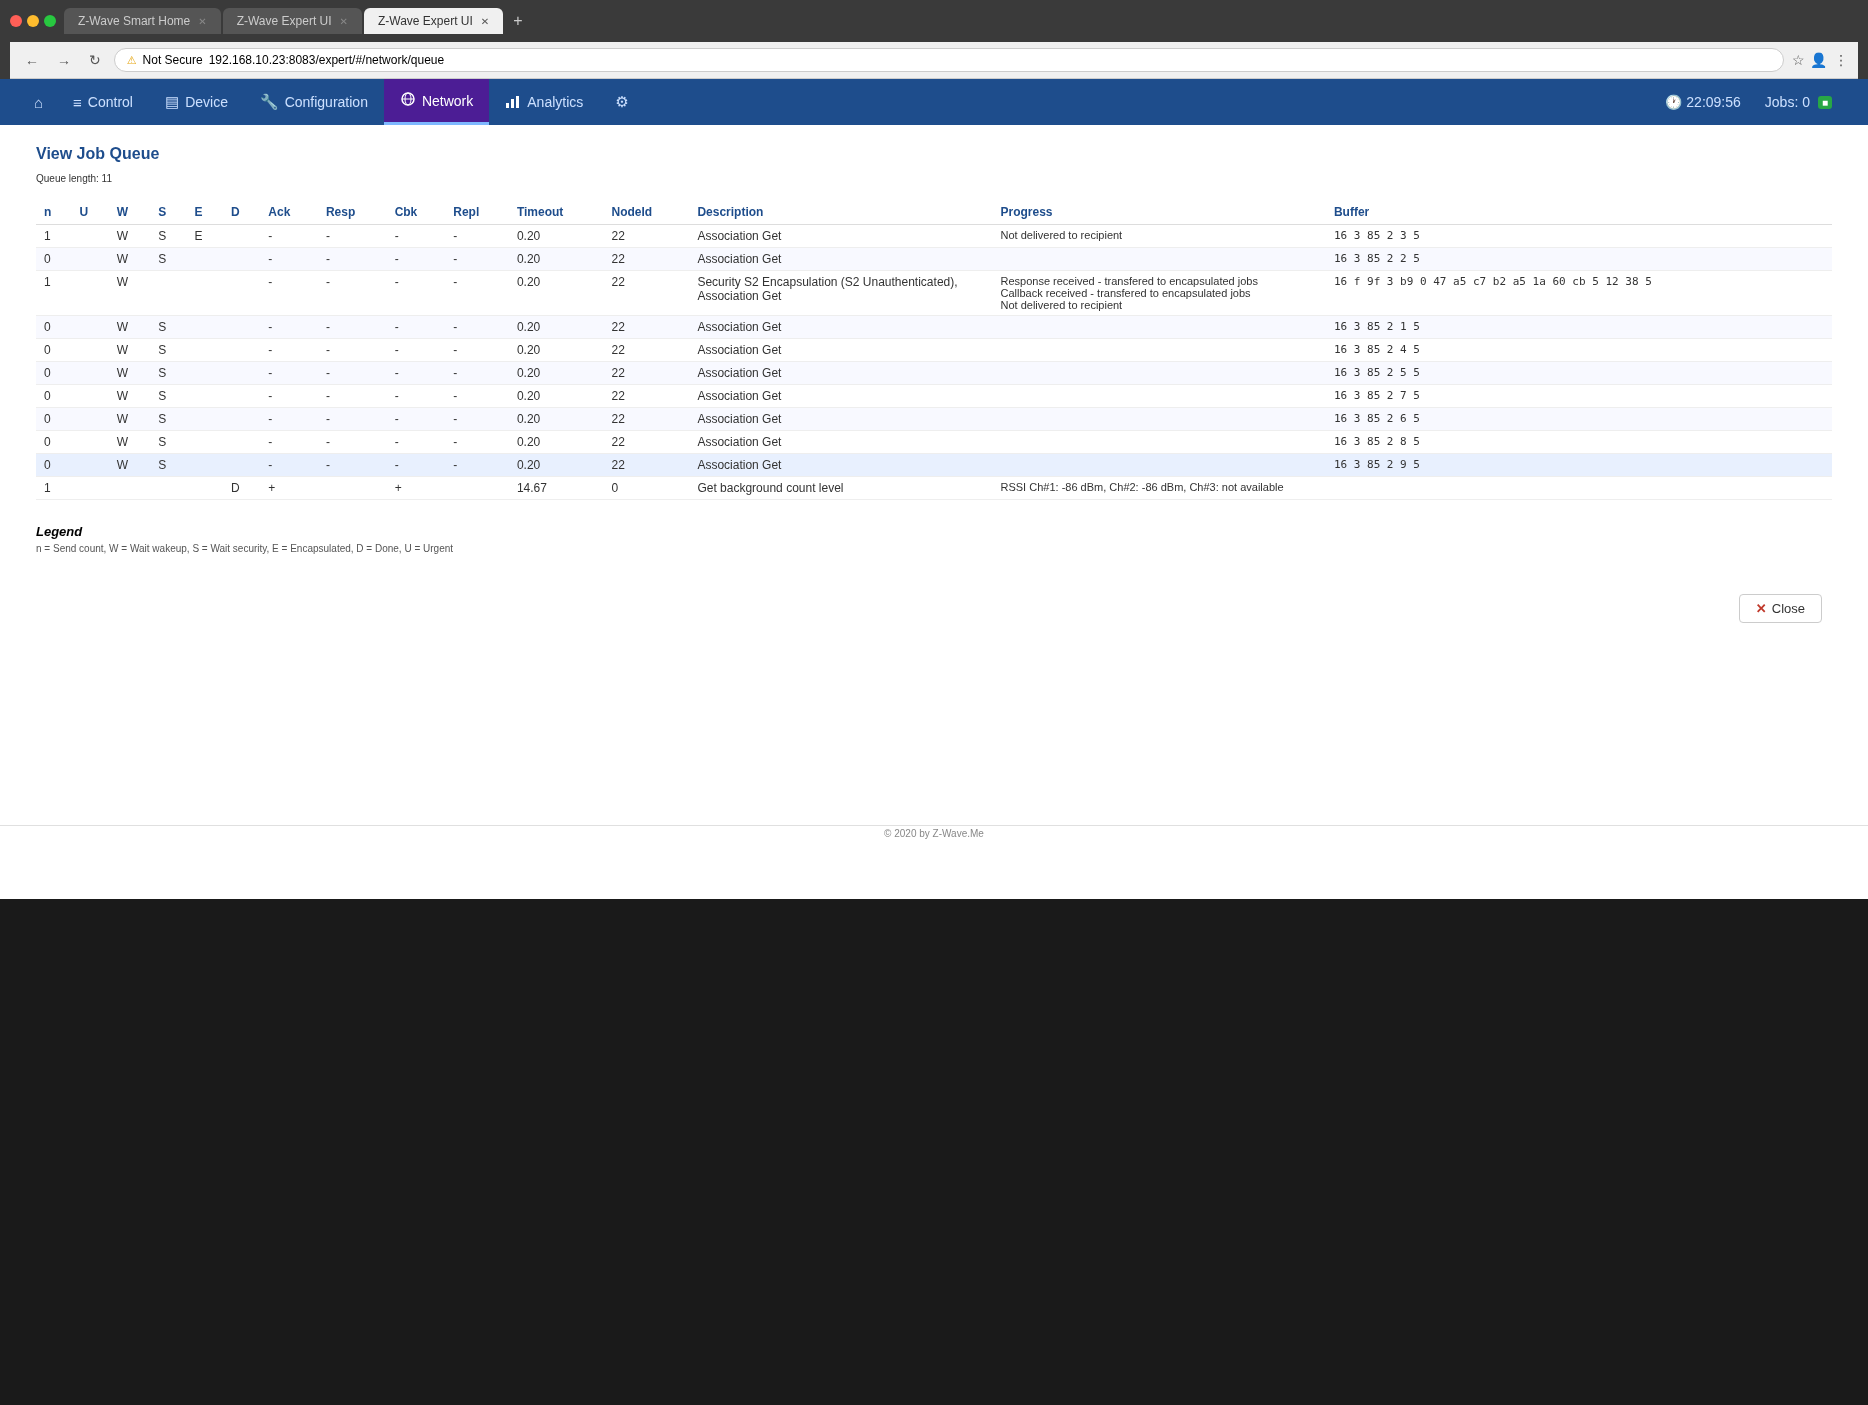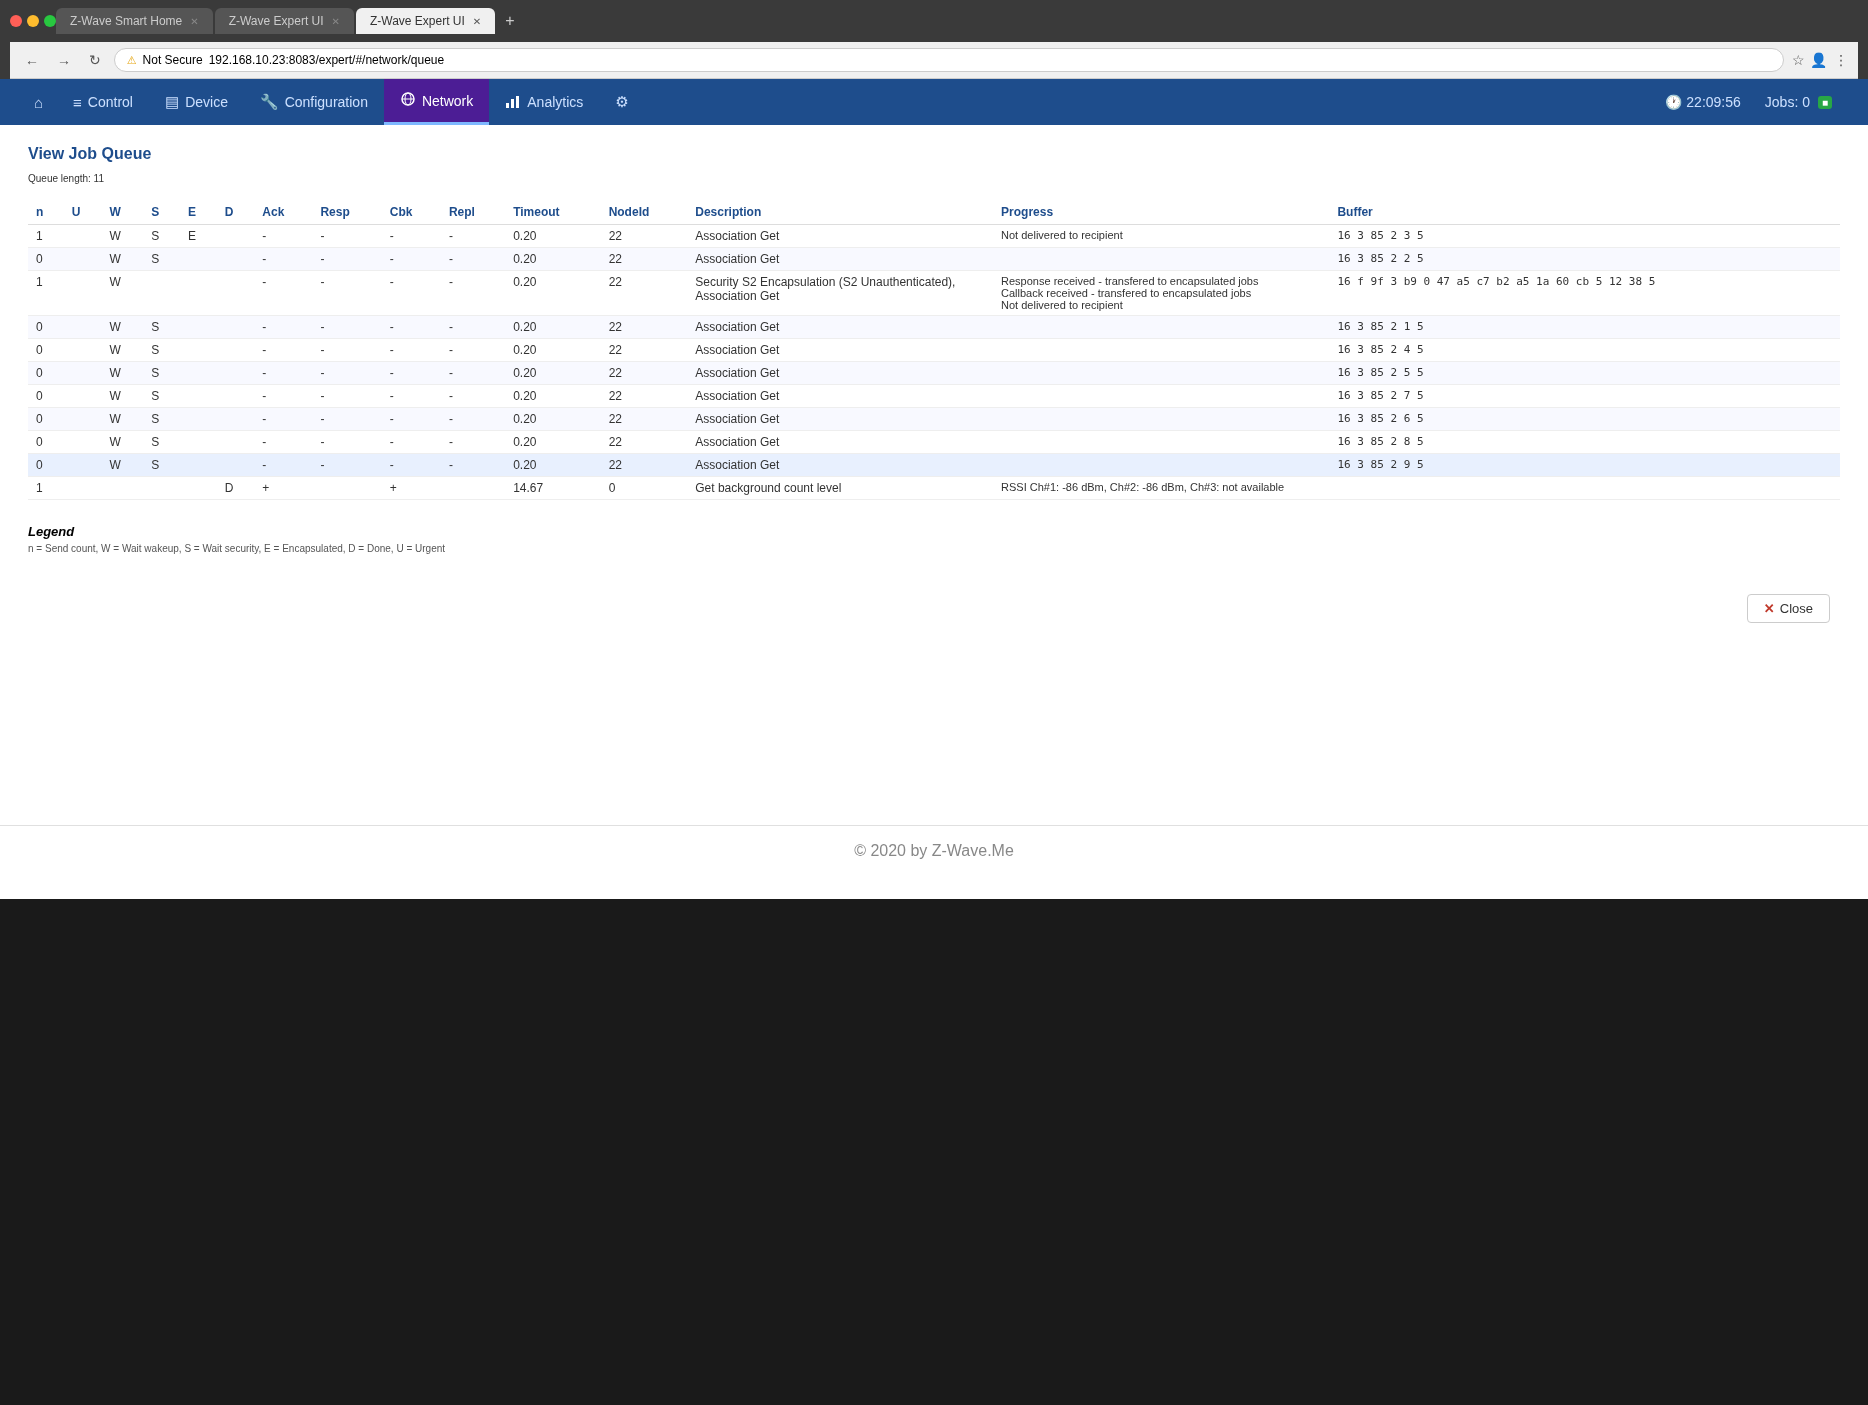--- a/index.html
+++ b/index.html
@@ -1,20 +1,20 @@
 <!DOCTYPE html>
 <html><head>
   <meta charset="utf-8">
   <style>
     * { box-sizing: border-box; margin: 0; padding: 0; }
     body { font-family: -apple-system, BlinkMacSystemFont, 'Segoe UI', sans-serif; font-size: 13px; background: #1a1a1a; }
 
     
     .browser-chrome { background: #3a3a3a; padding: 8px 10px 0; }
-    .browser-title-bar { display: flex; align-items: center; gap: 0; margin-bottom: 8px; }
+    .browser-title-bar { display: flex; align-items: center; gap: 8px; margin-bottom: 8px; }
     .traffic-lights { display: flex; gap: 5px; }
     .traffic-light { width: 12px; height: 12px; border-radius: 50%; }
     .tl-red { background: #ff5f57; }
     .tl-yellow { background: #febc2e; }
     .tl-green { background: #28c840; }
     .tabs-bar { display: flex; align-items: flex-end; gap: 2px; }
     .browser-tab { background: #555; color: #ccc; padding: 6px 14px; border-radius: 6px 6px 0 0; font-size: 12px; display: flex; align-items: center; gap: 8px; max-width: 200px; white-space: nowrap; overflow: hidden; text-overflow: ellipsis; }
     .browser-tab.active { background: #f0f0f0; color: #333; }
     .browser-tab .tab-close { color: #888; font-size: 10px; cursor: pointer; }
     .browser-tab.active .tab-close { color: #555; }
@@ -34,21 +34,21 @@
     .top-nav { background: #1e4d8c; display: flex; align-items: stretch; padding: 0 20px; }
     .nav-item { display: flex; align-items: center; gap: 6px; padding: 12px 16px; color: #cce0ff; font-size: 14px; cursor: pointer; text-decoration: none; white-space: nowrap; }
     .nav-item.active { background: #4c1d95; color: white; border-bottom: 3px solid #7eb8ff; }
     .nav-item.home { padding: 12px 14px; }
     .nav-icon { font-size: 15px; }
     .jobs-badge { background: #28a745; color: white; border-radius: 3px; font-size: 10px; padding: 1px 4px; margin-left: 2px; }
     .time-display { color: #cce0ff; display: flex; align-items: center; gap: 4px; font-size: 14px; padding: 12px 8px; }
     .spacer { flex: 1; }
 
     
-    .content { padding: 20px 28px; background: white; min-height: 700px; }
+    .content { padding: 20px 36px; background: white; min-height: 700px; }
     .page-title { color: #1e4d8c; font-size: 16px; font-weight: 600; margin-bottom: 10px; }
     .queue-length { color: #333; font-size: 10px; margin-bottom: 16px; }
 
     
     .job-table { width: 100%; border-collapse: collapse; font-size: 12px; }
     .job-table th { color: #1e4d8c; font-weight: 600; text-align: left; padding: 5px 8px; border-bottom: 1px solid #ddd; white-space: nowrap; }
     .job-table td { padding: 4px 8px; border-bottom: 1px solid #eee; vertical-align: top; color: #333; }
     .job-table tr:nth-child(even) { background: #f8f9ff; }
     .job-table tr.highlighted { background: #e8f0fe; }
     .progress-text { color: #555; font-size: 11px; margin-left: 43px; }
@@ -58,21 +58,21 @@
     .legend { margin-top: 24px; }
     .legend-title { font-weight: 600; font-size: 13px; margin-bottom: 4px; font-style: italic; }
     .legend-text { color: #555; font-size: 10px; }
 
     
     .close-btn-container { display: flex; justify-content: flex-end; margin-top: 40px; padding-right: 10px; }
     .close-btn { background: white; border: 1px solid #ccc; border-radius: 4px; padding: 6px 16px; font-size: 13px; cursor: pointer; display: flex; align-items: center; gap: 5px; color: #333; }
     .close-icon-x { color: #c0392b; font-weight: bold; }
 
     
-    .footer { background: white; border-top: 1px solid #e0e0e0; text-align: center; padding: 16px; color: #888; font-size: 16px; }
+    .footer { background: white; border-top: 1px solid #e0e0e0; text-align: center; padding: 2px; color: #888; font-size: 10px; }
   </style>
 </head>
 <body>
 
 <div class="browser-chrome">
   <div class="browser-title-bar">
     <div class="traffic-lights">
       <div class="traffic-light tl-red"></div>
       <div class="traffic-light tl-yellow"></div>
       <div class="traffic-light tl-green"></div>

